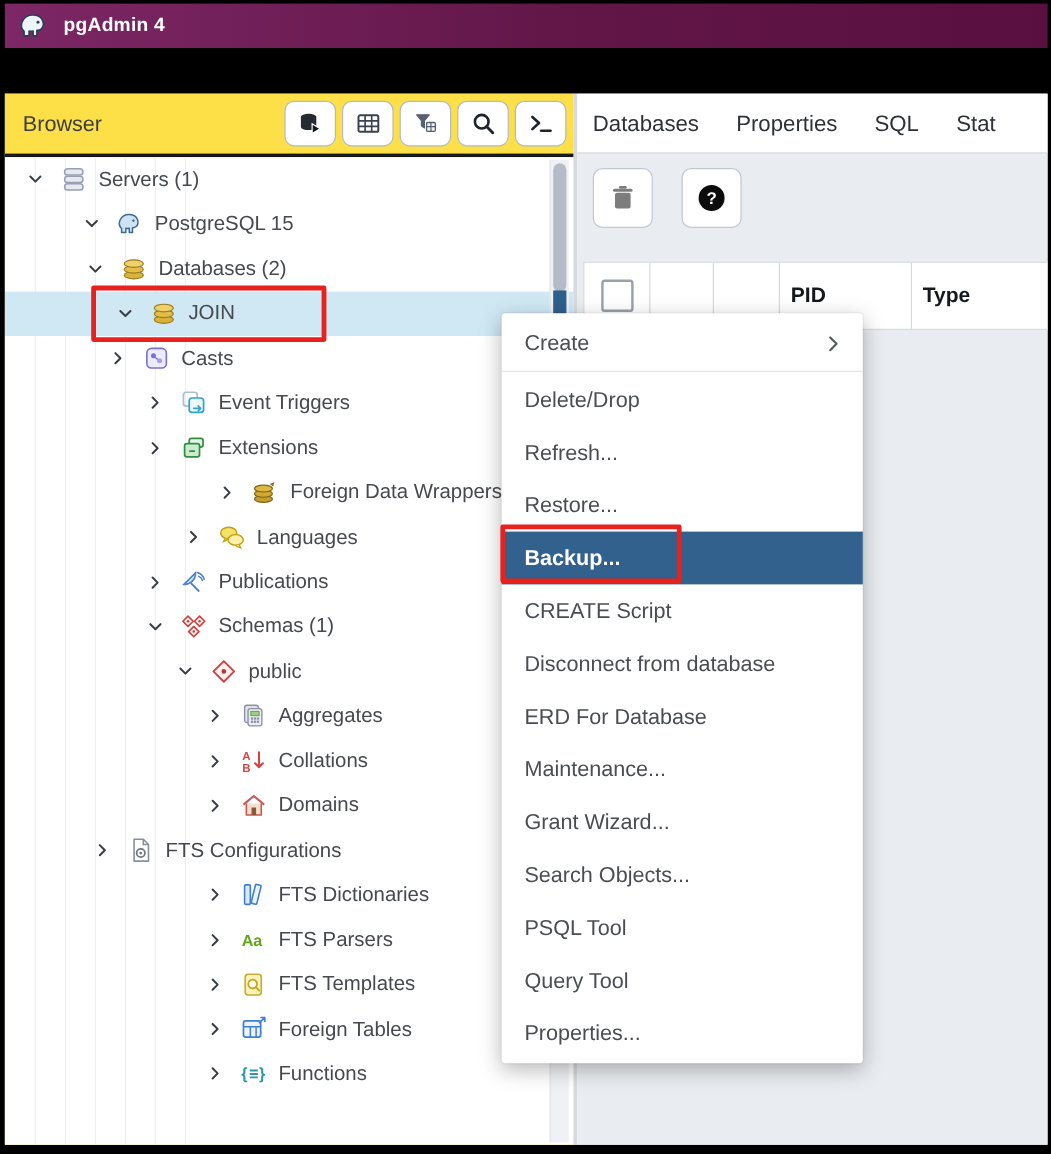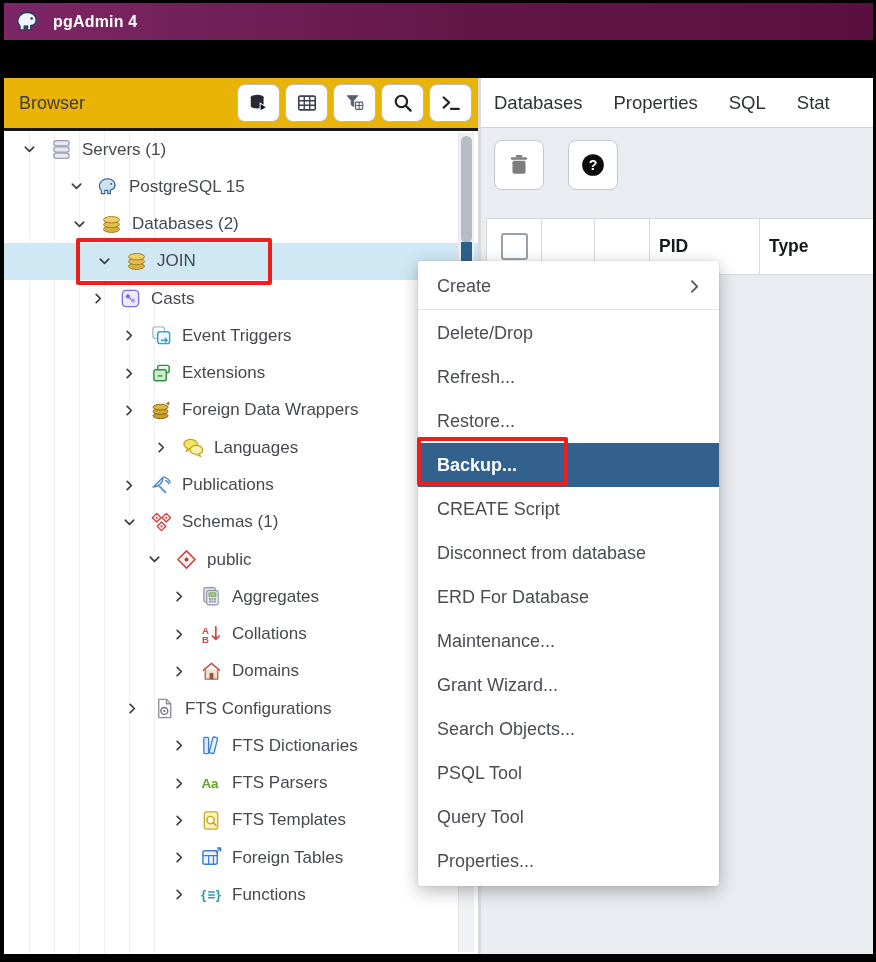--- a/index.html
+++ b/index.html
@@ -11,21 +11,21 @@
     display:flex;align-items:center;gap:11px;padding-left:11px;box-sizing:border-box;}
   .titlebar .logo{width:27px;height:27px;display:flex;}
   .titlebar .title-text{color:#fff;font-size:16px;font-weight:700;letter-spacing:.2px;}
   
   .menubar{position:absolute;left:4px;top:40px;width:869px;height:38px;background:#1e1e20;
     display:flex;align-items:center;gap:27px;padding-left:13px;box-sizing:border-box;}
   .menubar .mitem{color:#fff;font-size:16px;font-weight:600;cursor:default;}
   
   .main{position:absolute;left:4px;top:78px;width:869px;height:876px;background:#fff;overflow:hidden;}
   
-  .left-panel{position:absolute;left:0;top:0;width:474px;height:100%;background:#eab308;}
+  .left-panel{position:absolute;left:0;top:0;width:474px;height:100%;background:#fde047;}
   .browser-header{height:50px;display:flex;align-items:center;justify-content:space-between;
     padding:0 6px 0 15px;box-sizing:border-box;}
   .browser-title{font-size:18px;color:#3a3d42;}
   .btoolbar{display:flex;gap:5px;}
   .tbtn{width:41px;height:36px;border:1px solid #b4bac3;border-radius:8px;background:#fff;
     display:flex;align-items:center;justify-content:center;cursor:pointer;}
   .tbtn svg{width:22px;height:22px;}
   .header-divider{height:3px;background:#17181a;}
   .tree{position:absolute;left:0;top:53px;right:0;bottom:0;overflow:hidden;background:#fff;}
   .guide{position:absolute;top:0;bottom:0;width:1px;background:#eef0f3;}
@@ -245,21 +245,21 @@
             </span>
             <span class="ticon" style="display: flex;">
               <svg viewBox="0 0 24 24">
                 <rect x="8" y="3.5" width="12" height="7.5" rx="2" fill="#e7f6e8" stroke="#2f8f3e" stroke-width="1.5"></rect>
                 <rect x="4" y="8" width="13" height="11.5" rx="2" fill="#cdebcf" stroke="#2f8f3e" stroke-width="1.5"></rect>
                 <path d="M8 14.5h5" stroke="#2f8f3e" stroke-width="1.4"></path>
               </svg>
             </span>
             <span>Extensions</span>
           </div>
-          <div class="trow" style="padding-left: 117px;">
+          <div class="trow" style="padding-left: 117px; justify-content: center;">
             <span class="chev">
               <svg viewBox="0 0 16 16">
                 <path d="M5.5 3.5 10 8l-4.5 4.5" fill="none" stroke="#3a3f46" stroke-width="1.8" stroke-linecap="round" stroke-linejoin="round"></path>
               </svg>
             </span>
             <span class="ticon" style="display: flex;">
               <svg viewBox="0 0 24 24">
                 <g stroke="#7e631a" stroke-width="1">
                   <ellipse cx="11" cy="17.5" rx="7.8" ry="3" fill="#c49f2b"></ellipse>
                   <ellipse cx="11" cy="13" rx="7.8" ry="3" fill="#cfa930"></ellipse>
@@ -383,21 +383,21 @@
             </span>
             <span class="ticon" style="display: flex;">
               <svg viewBox="0 0 24 24">
                 <path d="M3 11 12 3.5 21 11" fill="none" stroke="#c65a52" stroke-width="1.8" stroke-linejoin="round"></path>
                 <path d="M5.5 10V20h13V10" fill="#f5e0cf" stroke="#c65a52" stroke-width="1.4"></path>
                 <rect x="10" y="13.5" width="4" height="6.5" fill="#8a5a3b"></rect>
               </svg>
             </span>
             <span>Domains</span>
           </div>
-          <div class="trow" style="padding-left: 120px;">
+          <div class="trow" style="padding-left: 73px;">
             <span class="chev">
               <svg viewBox="0 0 16 16">
                 <path d="M5.5 3.5 10 8l-4.5 4.5" fill="none" stroke="#3a3f46" stroke-width="1.8" stroke-linecap="round" stroke-linejoin="round"></path>
               </svg>
             </span>
             <span class="ticon" style="display: flex;">
               <svg viewBox="0 0 24 24">
                 <path d="M6 2.5h8l4.5 4.5v14.5H6Z" fill="#fff" stroke="#8a8f9c" stroke-width="1.4" stroke-linejoin="round"></path>
                 <path d="M14 2.5V7h4.5" fill="none" stroke="#8a8f9c" stroke-width="1.4"></path>
                 <circle cx="11.8" cy="14.5" r="3.6" fill="none" stroke="#6f7584" stroke-width="1.5"></circle>

